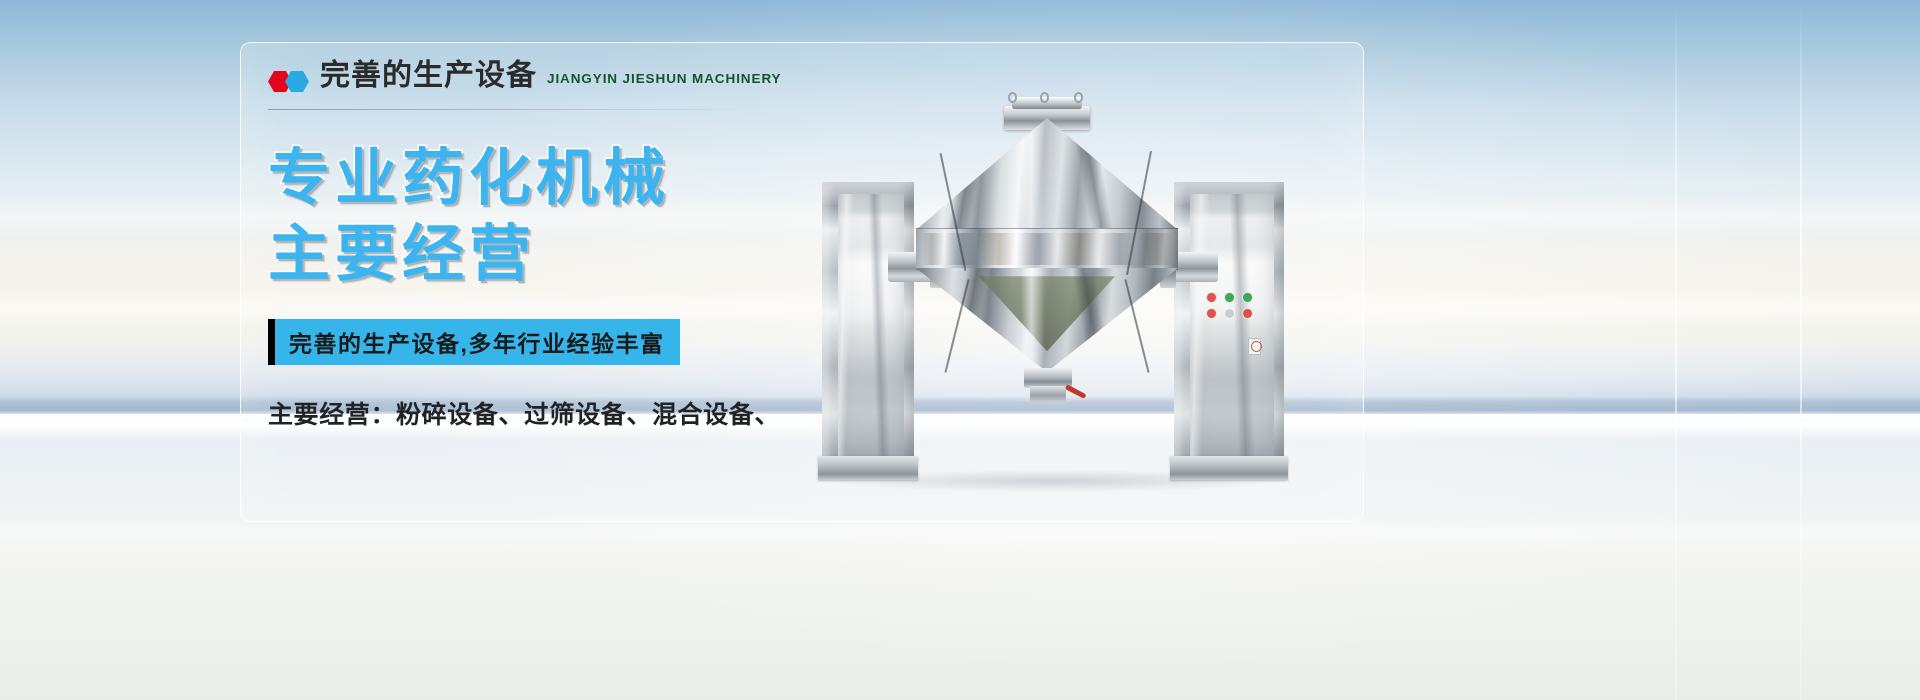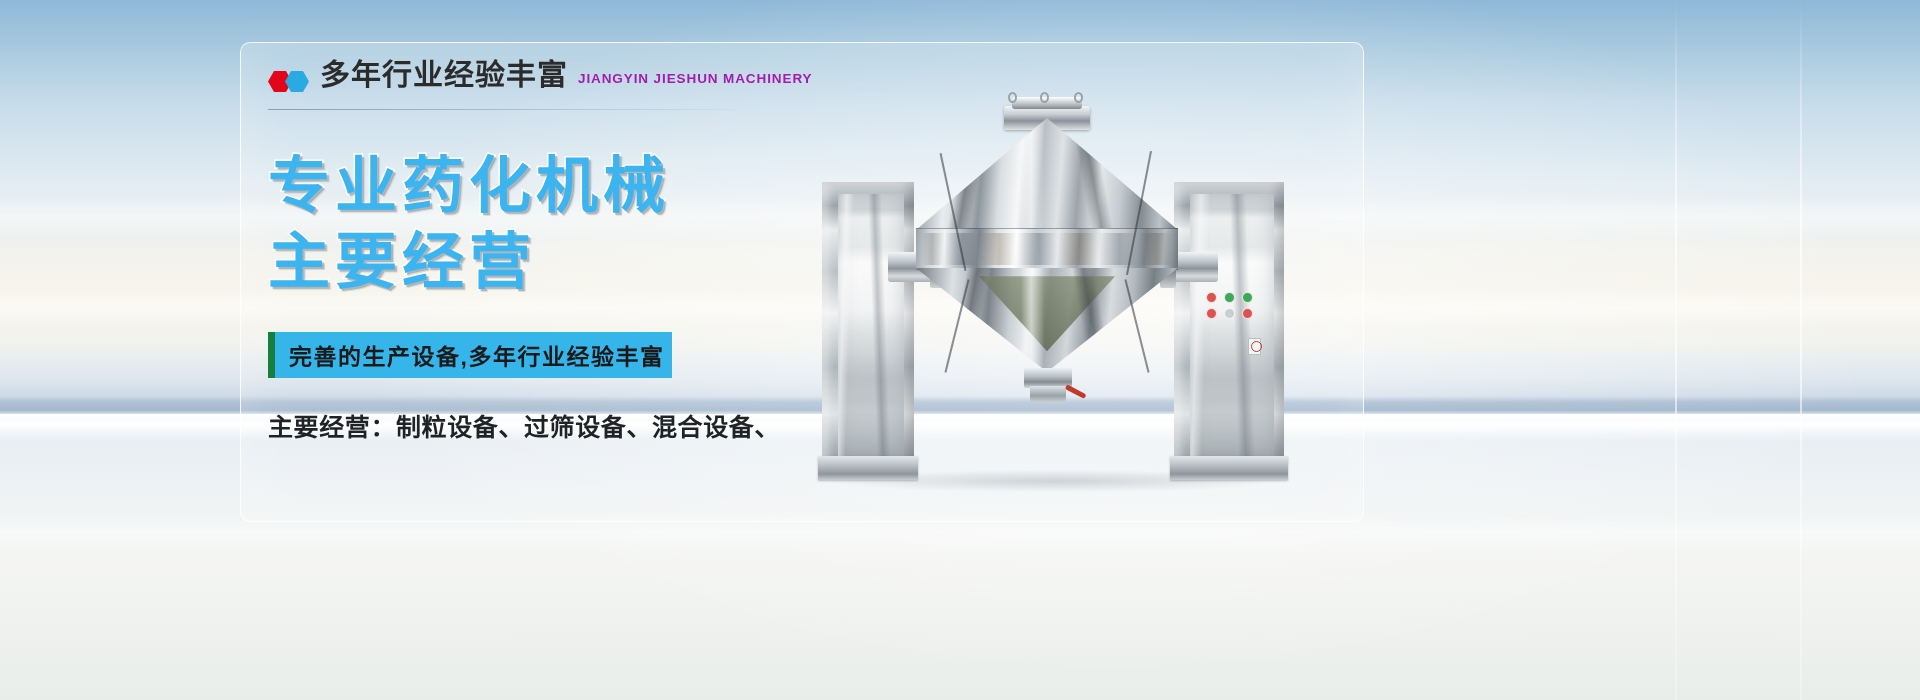--- a/index.html
+++ b/index.html
@@ -149,37 +149,37 @@
     letter-spacing: 1px;
     color: #2b2b2b;
     line-height: 1;
     white-space: nowrap;
   }
   .logo-en {
     font-family: "Liberation Sans", "DejaVu Sans", sans-serif;
     font-size: 13.5px;
     font-weight: 700;
     letter-spacing: .9px;
-    color: #a21caf;
+    color: #14532d;
     white-space: nowrap;
     position: relative;
     top: -2px;
   }
 
   .logo-rule {
     margin-top: 9px;
     width: 470px;
     height: 1px;
     background: linear-gradient(90deg, rgba(120,135,148,.75), rgba(120,135,148,.05));
   }
 
   
   .headline {
-    margin-top: 43px;
-    font-family: Liberation Mono, monospace;
+    margin-top: 30px;
+    font-family: Liberation Sans, sans-serif;
     font-weight: 700;
     font-size: 62px;
     line-height: 1.23;
     letter-spacing: 5px;
     color: #3cb4ef;
     -webkit-text-stroke: 3px #ffffff;
     paint-order: stroke fill;
     text-shadow:
        2px 2px 0 rgba(120,130,140,.45),
        3px 3px 1px rgba(120,130,140,.25);
@@ -187,22 +187,22 @@
   }
   .headline .ln { display: block; }
 
   
   .hl-bar {
     margin-top: 26px;
     display: inline-flex;
     align-items: center;
     background: #36b5ea;
     height: 46px;
-    padding-right: 8px;
-    border-left: 7px solid #15803d;
+    padding-right: 16px;
+    border-left: 7px solid #000000;
   }
   .hl-bar span {
     font-family: "Liberation Sans", "DejaVu Sans", sans-serif;
     font-size: 23px;
     font-weight: 700;
     color: #1a1a1a;
     letter-spacing: 1.5px;
     padding-left: 14px;
     white-space: nowrap;
   }
@@ -532,39 +532,39 @@
   <div class="card"></div>
 
   <div class="text-col">
 
     
     <div class="logo-row">
       <span class="logo-mark">
         <span class="hexa red"></span>
         <span class="hexa blue"></span>
       </span>
-      <span class="logo-cn">多年行业经验丰富</span>
+      <span class="logo-cn">完善的生产设备</span>
       <span class="logo-en">JIANGYIN JIESHUN MACHINERY</span>
     </div>
     <div class="logo-rule"></div>
 
     
     <div class="headline">
       <span class="ln">专业药化机械</span>
       <span class="ln">主要经营</span>
     </div>
 
     
     <div class="hl-bar">
       <span>完善的生产设备,多年行业经验丰富</span>
     </div>
 
     
     <div class="para">
-      <span class="ln">主要经营：制粒设备、过筛设备、混合设备、</span>
+      <span class="ln">主要经营：粉碎设备、过筛设备、混合设备、</span>
     </div>
 
   </div>
 
   <div class="ground-shadow"></div>
 
   <div class="photo">
     <div class="photo-bg"></div>
 
     <div class="leg left">

